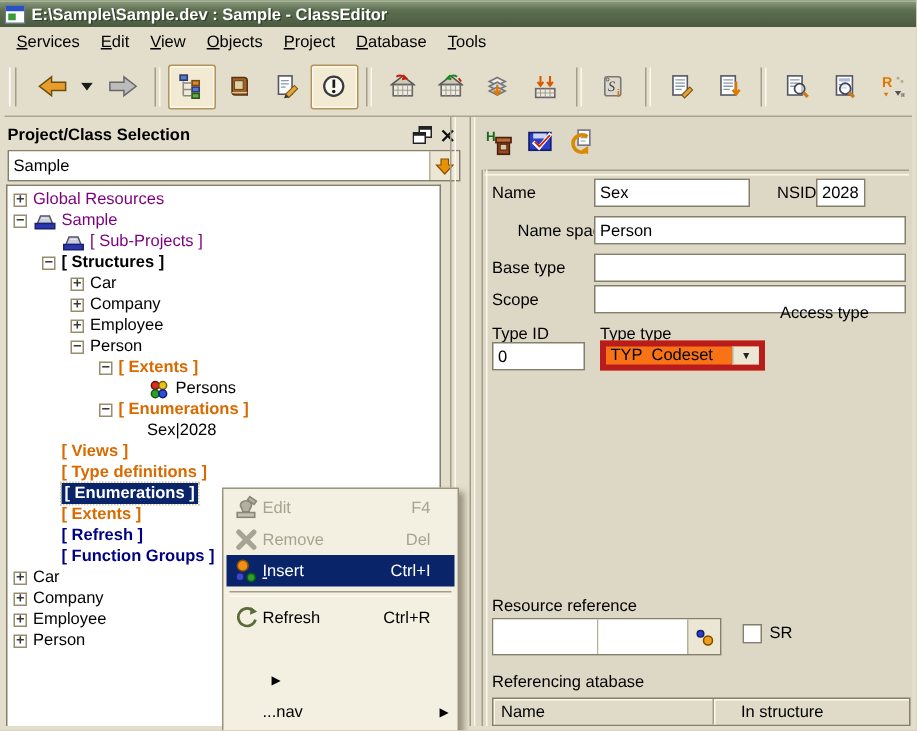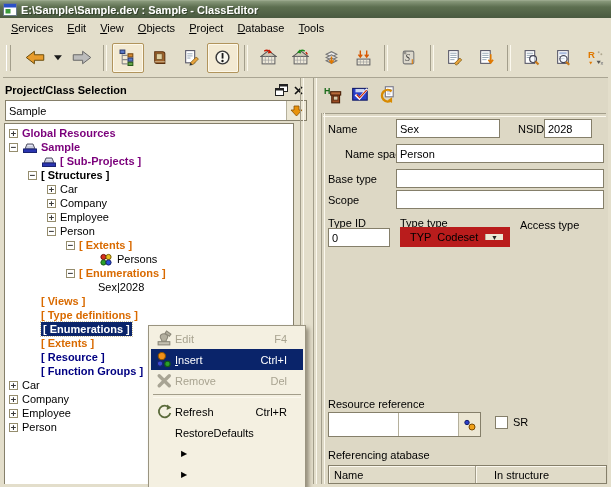--- a/index.html
+++ b/index.html
@@ -30,39 +30,39 @@
   .combo{position:absolute;left:2px;top:22px;width:302px;height:21px;border:1px solid #857f6a;background:#fff;display:flex;box-sizing:border-box;}
   .combo input{flex:1;border:0;outline:0;font:11px "Liberation Sans",sans-serif;padding:2px 3px;background:#fff;}
   .combo-btn{width:19px;background:#ece7d4;border-left:1px solid #b5b09c;display:flex;align-items:center;justify-content:center;}
   .tree{position:absolute;left:1px;top:45px;width:290px;bottom:0;background:#fff;
     border:1px solid #857f6a;border-bottom:0;box-sizing:border-box;overflow:hidden;padding-top:2px;}
   .tree-row{height:14px;line-height:14px;white-space:nowrap;display:flex;align-items:center;}
   .tw-exp{display:inline-block;width:9px;height:9px;border:1px solid #958d6e;background:#fff;box-sizing:border-box;
     font:bold 9px "DejaVu Sans Mono",monospace;line-height:7px;text-align:center;color:#3a3a3a;margin:0 4px 0 0;flex:none;}
   .tw-pad{display:inline-block;flex:none;}
   .tw-icon{display:inline-block;width:16px;height:13px;margin-right:3px;flex:none;}
-  .t-purple{color:#7b007b;font-weight:bold;}
+  .t-purple{color:#7b007b;font-weight:normal;}
   .t-orange{color:#d96a00;font-weight:bold;}
   .t-navy{color:#000082;font-weight:bold;}
   .t-blackbold{color:#000;font-weight:bold;}
   .t-black{color:#000;}
   .t-selected{background:#0a246a;color:#fff;font-weight:bold;outline:1px dotted #cfc49e;padding:0 2px;}
   
   .split-a{position:absolute;left:297px;top:0;bottom:0;width:2px;border-left:1px solid #a39e8b;border-right:1px solid #fbf8ee;}
   .split-b{position:absolute;left:310px;top:0;bottom:0;width:2px;border-left:1px solid #a39e8b;border-right:1px solid #fbf8ee;}
   
   .right-panel{position:absolute;left:314px;right:0;top:0;bottom:0;background:#ddd8c5;}
   .rp-toolbar{position:absolute;left:4px;top:4px;height:24px;display:flex;align-items:center;}
   .rp-btn{width:26px;height:24px;display:flex;align-items:center;justify-content:center;}
   .rp-groove-h{position:absolute;left:6px;right:2px;top:35px;height:2px;border-top:1px solid #a39e8b;border-bottom:1px solid #fbf8ee;}
   .rp-groove-v{position:absolute;left:4px;top:35px;bottom:0;width:2px;border-left:1px solid #a39e8b;border-right:1px solid #fbf8ee;}
   .flabel{position:absolute;white-space:nowrap;}
   .finput{position:absolute;height:19px;border:1px solid #857f6a;background:#fff;font:11px "Liberation Sans",sans-serif;
     padding:1px 3px;box-sizing:border-box;outline:0;}
-  .fselect{position:absolute;height:20px;border:7px solid #b91c1c;background:#b91c1c;box-sizing:border-box;display:flex;align-items:center;}
+  .fselect{position:absolute;height:20px;border:4px solid #b91c1c;background:#f97316;box-sizing:border-box;display:flex;align-items:center;}
   .fselect .val{flex:1;padding:0 3px;white-space:pre;overflow:hidden;}
   .fselect .arrow{width:17px;height:100%;background:#ece7d4;border-left:1px solid #b5b09c;display:flex;align-items:center;justify-content:center;font-size:7px;color:#222;}
   .rr-box{position:absolute;left:11px;top:334px;width:153px;height:25px;border:1px solid #857f6a;background:#fff;display:flex;box-sizing:border-box;align-items:stretch;}
   .rr-box input{border:0;outline:0;font:11px "Liberation Sans",sans-serif;padding:1px 3px;min-width:0;}
   .rr-f1{flex:1.2;border-right:1px solid #b5b09c !important;}
   .rr-f2{flex:1;}
   .rr-btn{width:21px;background:#ece7d4;border-left:1px solid #b5b09c;display:flex;align-items:center;justify-content:center;}
   .checkbox{position:absolute;width:13px;height:13px;border:1px solid #857f6a;background:#fff;box-sizing:border-box;}
   .table{position:absolute;left:11px;top:387px;right:1px;bottom:0;border:1px solid #857f6a;background:#fff;box-sizing:border-box;overflow:hidden;}
   .thead{display:flex;height:20px;background:#e0dbc8;}
@@ -396,21 +396,21 @@
             <span class="t-selected">[ Enumerations ]</span>
           </div>
           <div class="tree-row">
             <span class="tw-pad" style="width:23px"></span>
             <span class="tw-pad" style="width:13px"></span>
             <span class="t-orange">[ Extents ]</span>
           </div>
           <div class="tree-row">
             <span class="tw-pad" style="width:23px"></span>
             <span class="tw-pad" style="width:13px"></span>
-            <span class="t-navy">[ Resource ]</span>
+            <span class="t-navy">[ Refresh ]</span>
           </div>
           <div class="tree-row">
             <span class="tw-pad" style="width:23px"></span>
             <span class="tw-pad" style="width:13px"></span>
             <span class="t-navy">[ Function Groups ]</span>
           </div>
           <div class="tree-row">
             <span class="tw-pad" style="width:4px"></span>
             <span class="tw-exp">+</span>
             <span class="t-black">Car</span>
@@ -468,41 +468,41 @@
               </svg>
             </span>
           </span>
         </div>
       <div class="rp-groove-h"></div>
       <div class="rp-groove-v"></div>
 
       <span class="flabel" style="left:11px;top:45px;">Name</span>
       <input class="finput" style="left: 79px; top: 41px; width: 104px;" value="Sex">
       <span class="flabel" style="left:201px;top:45px;">NSID</span>
-      <input class="finput" style="left: 227px; top: 41px; width: 48px;" value="2028">
+      <input class="finput" style="left: 227px; top: 41px; width: 33px;" value="2028">
 
       <span class="flabel" style="left:28px;top:70px;">Name space</span>
       <input class="finput" style="left: 79px; top: 66px; width: 208px;" value="Person">
 
       <span class="flabel" style="left:11px;top:95px;">Base type</span>
       <input class="finput" style="left: 79px; top: 91px; width: 208px;" value="">
 
       <span class="flabel" style="left:11px;top:116px;">Scope</span>
       <input class="finput" style="left: 79px; top: 112px; width: 208px;" value="">
 
       <span class="flabel" style="left:11px;top:139px;">Type ID</span>
       <input class="finput" style="left: 11px; top: 150px; width: 62px;" value="0">
 
       <span class="flabel" style="left:83px;top:139px;">Type type</span>
       <div class="fselect" style="left:83px;top:149px;width:110px;">
         <span class="val">TYP  Codeset</span>
         <span class="arrow">▼</span>
       </div>
 
-      <span class="flabel" style="left:203px;top:141px;">Access type</span>
+      <span class="flabel" style="left:203px;top:125px;">Access type</span>
 
       <span class="flabel" style="left:11px;top:320px;">Resource reference</span>
       <div class="rr-box">
         <input class="rr-f1" value="" style="">
         <input class="rr-f2" value="" style="">
         <span class="rr-btn">
             <svg width="14" height="14" viewBox="0 0 14 14">
               <circle cx="4" cy="4.5" r="2.2" fill="#2a3ec8" stroke="#141d6a"></circle>
               <circle cx="9" cy="9" r="3" fill="#f0a018" stroke="#7a4a00"></circle>
             </svg>
@@ -527,64 +527,64 @@
           <svg width="17" height="17" viewBox="0 0 16 16">
             <rect x="2" y="11" width="11" height="3" fill="#c4c0b0" stroke="#8a8678"></rect>
             <path d="M5.5,10.5 c0,-2 -1.5,-2.5 -1.5,-4 a3,2.5 0 0 1 7,0 c0,1.5 -1.5,2 -1.5,4 z" fill="#b4b0a0" stroke="#8a8678"></path>
             <rect x="9" y="2" width="5" height="2.5" fill="#b4b0a0" stroke="#8a8678" transform="rotate(35 11 3)"></rect>
           </svg>
         </span>
         <span class="cm-label">Edit</span>
         <span class="cm-sc">F4</span>
         <span class="cm-sub"></span>
       </div>
+      <div class="cm-row disabled">
+        <span class="cm-icon">
+          <svg width="17" height="17" viewBox="0 0 16 16">
+            <path d="M3,3.5 L12.5,13 M12.5,3.5 L3,13" stroke="#a8a494" stroke-width="3.2" stroke-linecap="round"></path>
+          </svg>
+        </span>
+        <span class="cm-label">Remove</span>
+        <span class="cm-sc">Del</span>
+        <span class="cm-sub"></span>
+      </div>
       <div class="cm-row selected">
         <span class="cm-icon">
           <svg width="17" height="17" viewBox="0 0 16 16">
             <circle cx="5.5" cy="4.8" r="3.4" fill="#f09018" stroke="#8a5200"></circle>
             <circle cx="3.8" cy="11.8" r="2.5" fill="#3a4ad0" stroke="#1a2270"></circle>
             <circle cx="10.8" cy="12.2" r="2.5" fill="#2aa02a" stroke="#145a14"></circle>
           </svg>
         </span>
         <span class="cm-label"><u>I</u>nsert</span>
         <span class="cm-sc">Ctrl+I</span>
         <span class="cm-sub"></span>
       </div>
-      <div class="cm-row disabled">
-        <span class="cm-icon">
-          <svg width="17" height="17" viewBox="0 0 16 16">
-            <path d="M3,3.5 L12.5,13 M12.5,3.5 L3,13" stroke="#a8a494" stroke-width="3.2" stroke-linecap="round"></path>
-          </svg>
-        </span>
-        <span class="cm-label">Remove</span>
-        <span class="cm-sc">Del</span>
-        <span class="cm-sub"></span>
-      </div>
       <div class="cm-sep"></div>
       <div class="cm-row">
         <span class="cm-icon">
           <svg width="17" height="17" viewBox="0 0 16 16">
             <path d="M12.5,4.5 A5.5,5.5 0 1 0 13.5,9.5" fill="none" stroke="#5a6a3a" stroke-width="1.7"></path>
             <polygon points="10.5,1.5 14.5,4.5 10,6.5" fill="#5a6a3a"></polygon>
           </svg>
         </span>
         <span class="cm-label">Refresh</span>
         <span class="cm-sc">Ctrl+R</span>
         <span class="cm-sub"></span>
       </div>
       <div class="cm-row">
         <span class="cm-icon"></span>
-        <span class="cm-label">RestoreDefaults</span>
         <span class="cm-sc"></span>
         <span class="cm-sub"></span>
       </div>
       <div class="cm-row">
         <span class="cm-icon"></span>
         <span class="cm-sc"></span>
         <span class="cm-sub">▶</span>
       </div>
       <div class="cm-row">
         <span class="cm-icon"></span>
+        <span class="cm-label">...nav</span>
         <span class="cm-sc"></span>
         <span class="cm-sub">▶</span>
       </div>
     </div>
 </div>
 
 </body></html>

